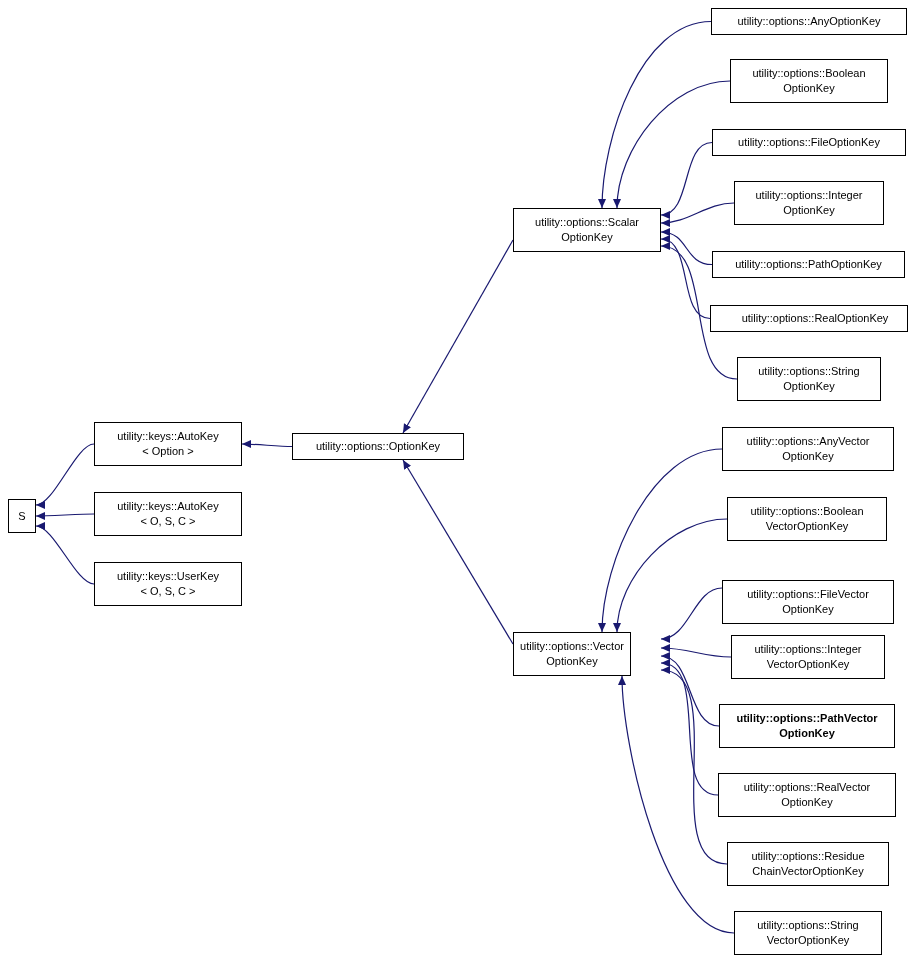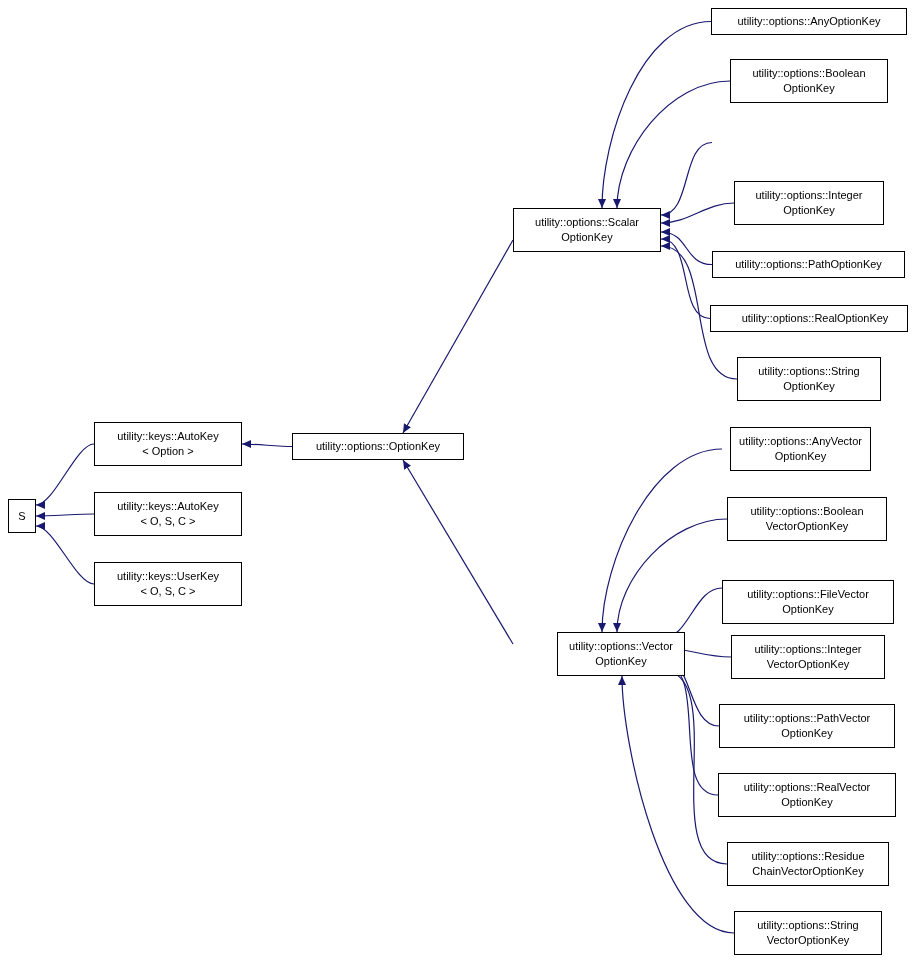--- a/index.html
+++ b/index.html
@@ -65,47 +65,48 @@
       <path d="M731,657 C703,657 689,648 661,648" class="edge" marker-end="url(#arrowhead)"></path>
       <path d="M719,726 C687.1827091033822,726 692.8172908966178,656 661,656" class="edge" marker-end="url(#arrowhead)"></path>
       <path d="M718,795 C667.6766207414486,795 711.3233792585514,663 661,663" class="edge" marker-end="url(#arrowhead)"></path>
       <path d="M727,864 C657,864 731,670 661,670" class="edge" marker-end="url(#arrowhead)"></path>
       <path d="M734,933 C664,933 622,746 622,676" class="edge" marker-end="url(#arrowhead)"></path>
     </svg>
 
 <div class="node" style="left: 711px; top: 8px; width: 196px; height: 27px;">utility::options::AnyOptionKey</div>
     <div class="node" style="left: 730px; top: 59px; width: 158px; height: 44px;">utility::options::Boolean
 OptionKey</div>
+    <div class="node" style="left: 712px; top: 129px; width: 194px; height: 27px;">utility::options::FileOptionKey</div>
     <div class="node" style="left: 734px; top: 181px; width: 150px; height: 44px;">utility::options::Integer
 OptionKey</div>
     <div class="node" style="left: 712px; top: 251px; width: 193px; height: 27px;">utility::options::PathOptionKey</div>
     <div class="node" style="left: 710px; top: 305px; width: 198px; height: 27px; padding-left: 12px;">utility::options::RealOptionKey</div>
     <div class="node" style="left: 737px; top: 357px; width: 144px; height: 44px;">utility::options::String
 OptionKey</div>
     <div class="node" style="left: 513px; top: 208px; width: 148px; height: 44px;">utility::options::Scalar
 OptionKey</div>
     <div class="node" style="left: 292px; top: 433px; width: 172px; height: 27px;">utility::options::OptionKey</div>
     <div class="node" style="left: 94px; top: 422px; width: 148px; height: 44px;">utility::keys::AutoKey
 &lt; Option &gt;</div>
     <div class="node" style="left: 94px; top: 492px; width: 148px; height: 44px;">utility::keys::AutoKey
 &lt; O, S, C &gt;</div>
     <div class="node" style="left: 94px; top: 562px; width: 148px; height: 44px;">utility::keys::UserKey
 &lt; O, S, C &gt;</div>
     <div class="node" style="left: 8px; top: 499px; width: 28px; height: 34px;">S</div>
-    <div class="node" style="left: 513px; top: 632px; width: 128px; height: 44px; margin-left: 44px;">utility::options::Vector
+    <div class="node" style="left: 513px; top: 632px; width: 118px; height: 44px;">utility::options::Vector
 OptionKey</div>
-    <div class="node" style="left: 722px; top: 427px; width: 141px; height: 44px; margin-left: 8px;">utility::options::AnyVector
+    <div class="node" style="left: 722px; top: 427px; width: 172px; height: 44px;">utility::options::AnyVector
 OptionKey</div>
     <div class="node" style="left: 727px; top: 497px; width: 160px; height: 44px;">utility::options::Boolean
 VectorOptionKey</div>
     <div class="node" style="left: 722px; top: 580px; width: 172px; height: 44px;">utility::options::FileVector
 OptionKey</div>
     <div class="node" style="left: 731px; top: 635px; width: 154px; height: 44px;">utility::options::Integer
 VectorOptionKey</div>
-    <div class="node" style="left: 719px; top: 704px; width: 176px; height: 44px;">utility::options::PathVector
+    <div class="node" style="left: 719px; top: 704px; width: 176px; height: 44px; font-weight: bold;">utility::options::PathVector
 OptionKey</div>
     <div class="node" style="left: 718px; top: 773px; width: 178px; height: 44px;">utility::options::RealVector
 OptionKey</div>
     <div class="node" style="left: 727px; top: 842px; width: 162px; height: 44px;">utility::options::Residue
 ChainVectorOptionKey</div>
     <div class="node" style="left: 734px; top: 911px; width: 148px; height: 44px;">utility::options::String
 VectorOptionKey</div>
   </div>
 
 </body></html>

